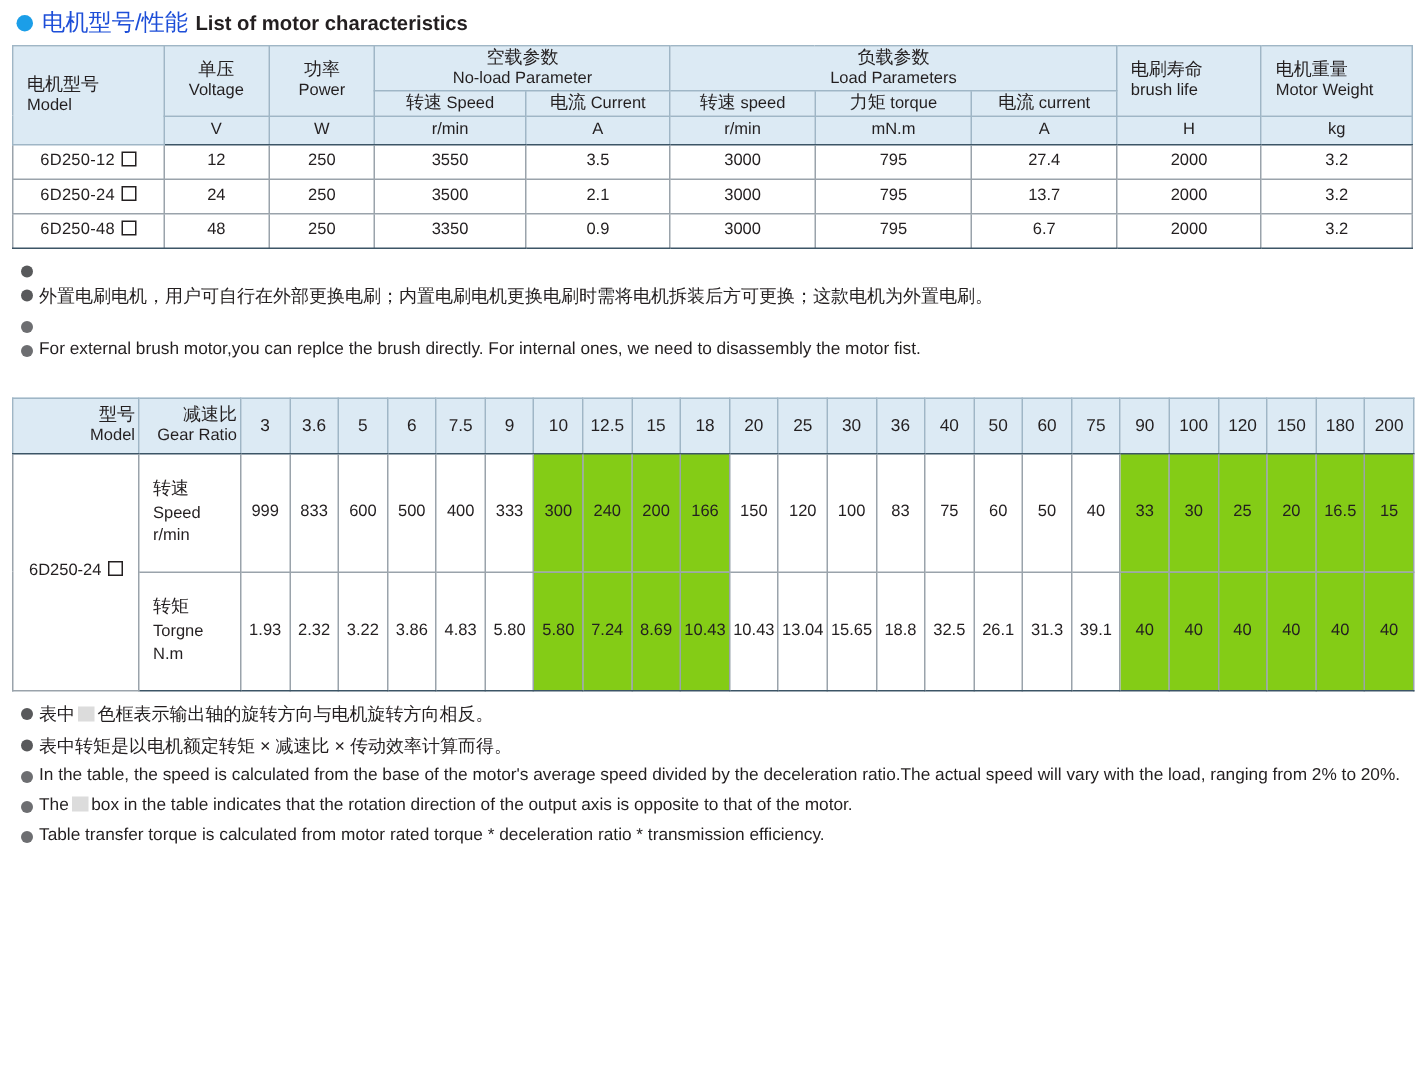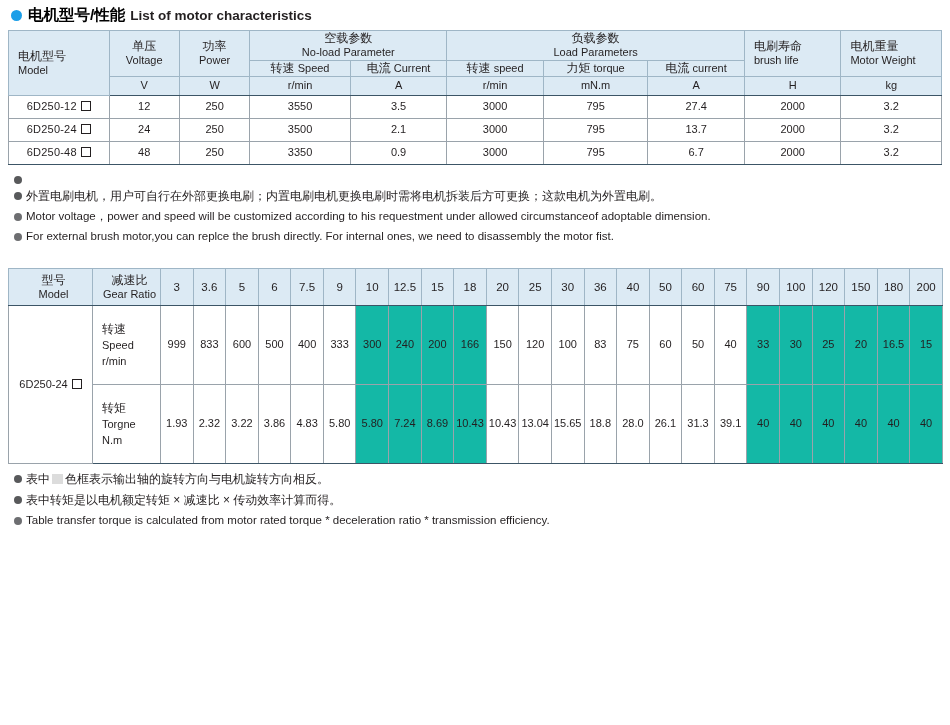--- a/index.html
+++ b/index.html
@@ -33,23 +33,23 @@
   .section-head .dot {
     width: 11px;
     height: 11px;
     border-radius: 50%;
     background: #1b9ee8;
     margin-right: 6px;
     flex: 0 0 auto;
   }
   .section-head .cn {
     font-size: 15.5px;
-    font-weight: bold;
+    font-weight: normal;
     letter-spacing: 0px;
-    color: #000000;
+    color: #1d4ed8;
     white-space: nowrap;
   }
   .section-head .en {
     font-size: 13.5px;
     font-weight: bold;
     margin-left: 5px;
     color: #231f20;
     white-space: nowrap;
   }
 
@@ -149,21 +149,21 @@
   }
 
   
   #table2 { font-size: 11px; }
   #table2 thead th {
     height: 36px;
     font-size: 11.5px;
   }
   #table2 th.t2-model,
   #table2 th.t2-ratio {
-    text-align: center;
+    text-align: right;
     padding-left: 8px;
   }
   #table2 th.t2-model .cn,
   #table2 th.t2-ratio .cn { font-size: 12px; display:block; }
   #table2 th.t2-model .en,
   #table2 th.t2-ratio .en { font-size: 11px; display:block; }
   #table2 td.model-label {
     font-size: 11px;
     text-align: center;
     white-space: nowrap;
@@ -172,21 +172,21 @@
     text-align: left;
     padding-left: 9px;
     font-size: 11px;
     line-height: 1.45;
   }
   #table2 td.row-label .cn { display: block; font-size: 12px; }
   #table2 td.row-label .en { display: block; }
   #table2 td.row-label .un { display: block; }
   #table2 tbody td { height: 78px; }
   #table2 tbody tr:last-child td { border-bottom: 1.5px solid #3c5566; }
-  #table2 td.shaded { background: #14b8a6; }
+  #table2 td.shaded { background: #84cc16; }
   #table2 th.shaded-h { background: #dceaf4; }
   .sp-20 { height: 20px; }
 </style>
 </head>
 <body>
 
 <div class="page">
 
   <div class="section-head">
     <span class="dot"></span>
@@ -315,21 +315,20 @@
   <div class="notes" id="notes1">
       <div class="note cn">
         <span class="bullet"></span>
       </div>
       <div class="note cn">
         <span class="bullet"></span>
         <span class="txt">外置电刷电机，用户可自行在外部更换电刷；内置电刷电机更换电刷时需将电机拆装后方可更换；这款电机为外置电刷。</span>
       </div>
       <div class="note en">
         <span class="bullet"></span>
-        <span class="txt">Motor voltage，power and speed will be customized according to his requestment under allowed circumstanceof adoptable dimension.</span>
       </div>
       <div class="note en">
         <span class="bullet"></span>
         <span class="txt">For external brush motor,you can replce the brush directly. For internal ones, we need to disassembly the motor fist.</span>
       </div>
     </div>
 
   <div class="sp-20"></div>
 
 
@@ -444,21 +443,21 @@
           <td>4.83</td>
           <td>5.80</td>
           <td class="shaded">5.80</td>
           <td class="shaded">7.24</td>
           <td class="shaded">8.69</td>
           <td class="shaded">10.43</td>
           <td>10.43</td>
           <td>13.04</td>
           <td>15.65</td>
           <td>18.8</td>
-          <td>28.0</td>
+          <td>32.5</td>
           <td>26.1</td>
           <td>31.3</td>
           <td>39.1</td>
           <td class="shaded">40</td>
           <td class="shaded">40</td>
           <td class="shaded">40</td>
           <td class="shaded">40</td>
           <td class="shaded">40</td>
           <td class="shaded">40</td>
         </tr>
@@ -469,17 +468,25 @@
       <div class="note cn">
         <span class="bullet"></span>
         <span class="txt">表中<span class="graybox"></span>色框表示输出轴的旋转方向与电机旋转方向相反。</span>
       </div>
       <div class="note cn">
         <span class="bullet"></span>
         <span class="txt">表中转矩是以电机额定转矩 × 减速比 × 传动效率计算而得。</span>
       </div>
       <div class="note en">
         <span class="bullet"></span>
+        <span class="txt">In the table, the speed is calculated from the base of the motor's average speed  divided by the deceleration ratio.The actual speed will vary with the load, ranging from 2% to 20%.</span>
+      </div>
+      <div class="note en">
+        <span class="bullet"></span>
+        <span class="txt">The<span class="graybox"></span>box in the table indicates that the rotation direction of the output axis is opposite to that of the motor.</span>
+      </div>
+      <div class="note en">
+        <span class="bullet"></span>
         <span class="txt">Table transfer torque is calculated from motor rated torque * deceleration ratio * transmission efficiency.</span>
       </div>
     </div>
 
 </div>
 
 </body></html>

